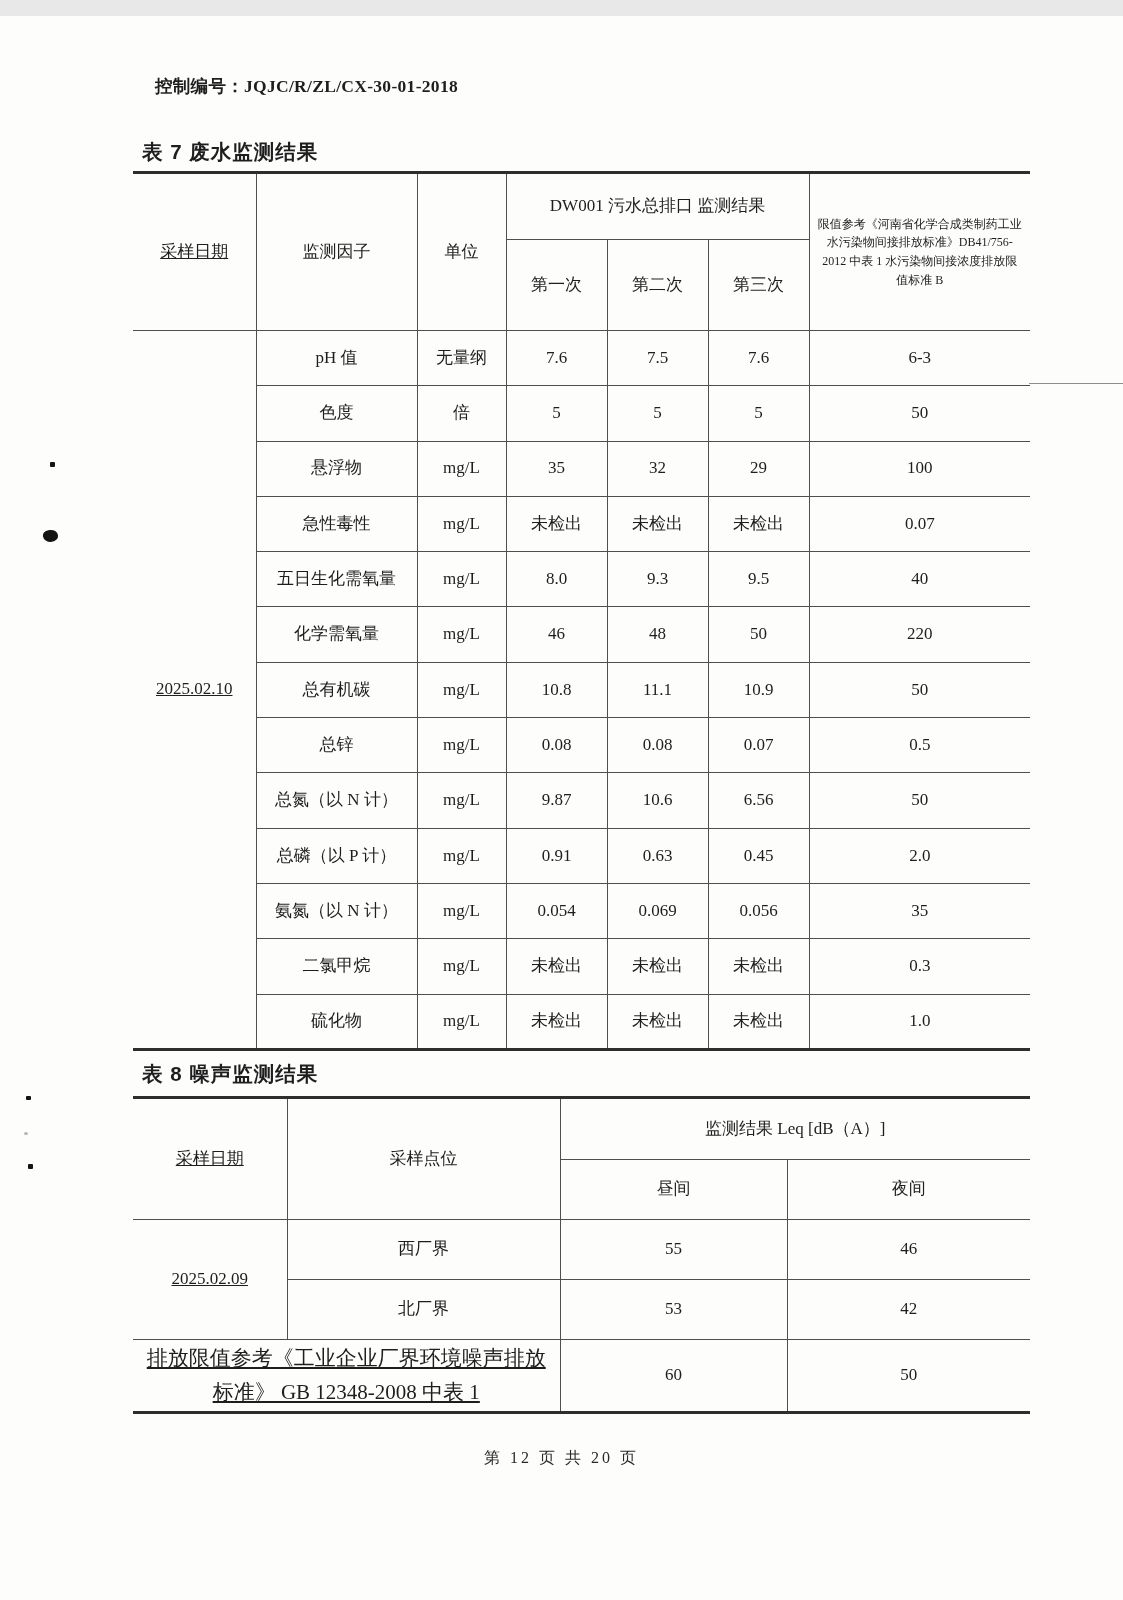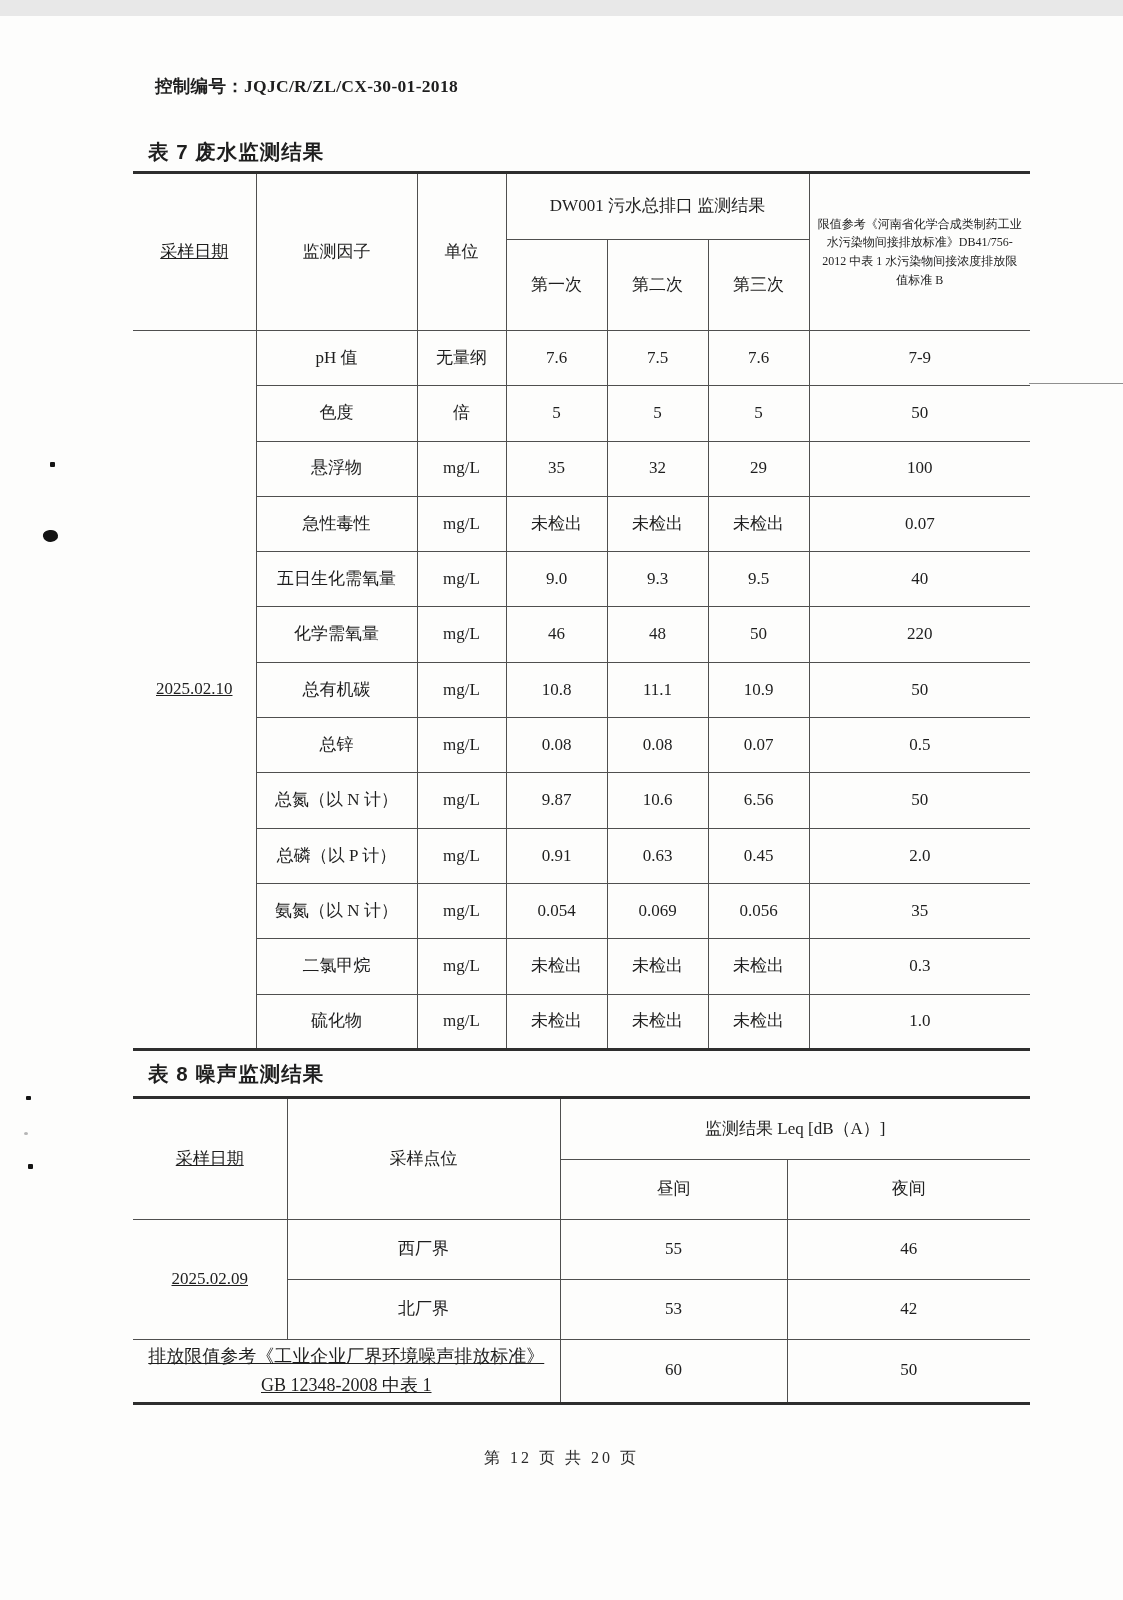--- a/index.html
+++ b/index.html
@@ -10,42 +10,42 @@
   }
   .code-line { position:absolute; top:58px; font-size:17.5px; font-weight:600; letter-spacing:0.3px; white-space:nowrap; }
   .code-left  { left:155px; }
   .code-right { left:716px; }
   .doc-title {
     position:absolute; top:84px; left:0; right:0; text-align:center;
     font-family:"Liberation Sans","DejaVu Sans",sans-serif;
     font-size:23px; font-weight:bold; letter-spacing:3px;
   }
   .tbl-caption {
-    position:absolute; left:148px;
+    position:absolute; left:142px;
     font-family:"Liberation Sans","DejaVu Sans",sans-serif;
     font-size:20.5px; font-weight:bold; letter-spacing:1px; white-space:nowrap;
   }
   .cap7 { top:122px; }
   .cap8 { top:1044px; }
 
   table.rpt {
     position:absolute; border-collapse:collapse; table-layout:fixed;
     border-top:3px solid #2e2e2e; border-bottom:3px solid #2e2e2e;
   }
   #t7 { left:133px; top:155px; width:897px; }
   #t8 { left:133px; top:1080px; width:897px; }
   table.rpt th, table.rpt td {
     border:1px solid #4f4f4f; text-align:center; vertical-align:middle;
     font-weight:normal; font-size:17px; padding:0 4px; overflow:hidden;
     background:transparent; line-height:1.45;
   }
   .no-l { border-left:none !important;text-decoration:underline; }
   .no-r { border-right:none !important; }
   #t7 .limit-head { font-size:12px; line-height:1.55; padding:4px 7px; }
-  #t8 .limit-label { font-size:18px; line-height:1.6; padding:2px 10px; }
+  #t8 .limit-label { font-size:21px; line-height:1.6; padding:2px 10px; }
   .footer {
     position:absolute; top:1432px; left:0; right:0; text-align:center;
     font-size:16px; letter-spacing:3px; color:#2a2a2a;
   }
   
   .speck { position:absolute; background:#141414; border-radius:50%; }
   .artifact-line { position:absolute; height:1px; background:#8f8f8f; }
 </style>
 </head>
 <body>
@@ -81,21 +81,21 @@
       </tr>
     </thead>
     <tbody>
       <tr style="height:55.3px">
         <td rowspan="13" class="no-l">2025.02.10</td>
         <td>pH 值</td>
         <td>无量纲</td>
         <td>7.6</td>
         <td>7.5</td>
         <td>7.6</td>
-        <td class="no-r">7-9</td>
+        <td class="no-r">6-3</td>
       </tr>
       <tr style="height:55.3px">
         <td>色度</td>
         <td>倍</td>
         <td>5</td>
         <td>5</td>
         <td>5</td>
         <td class="no-r">50</td>
       </tr>
       <tr style="height:55.3px">
@@ -110,21 +110,21 @@
         <td>急性毒性</td>
         <td>mg/L</td>
         <td>未检出</td>
         <td>未检出</td>
         <td>未检出</td>
         <td class="no-r">0.07</td>
       </tr>
       <tr style="height:55.3px">
         <td>五日生化需氧量</td>
         <td>mg/L</td>
-        <td>9.0</td>
+        <td>8.0</td>
         <td>9.3</td>
         <td>9.5</td>
         <td class="no-r">40</td>
       </tr>
       <tr style="height:55.3px">
         <td>化学需氧量</td>
         <td>mg/L</td>
         <td>46</td>
         <td>48</td>
         <td>50</td>

